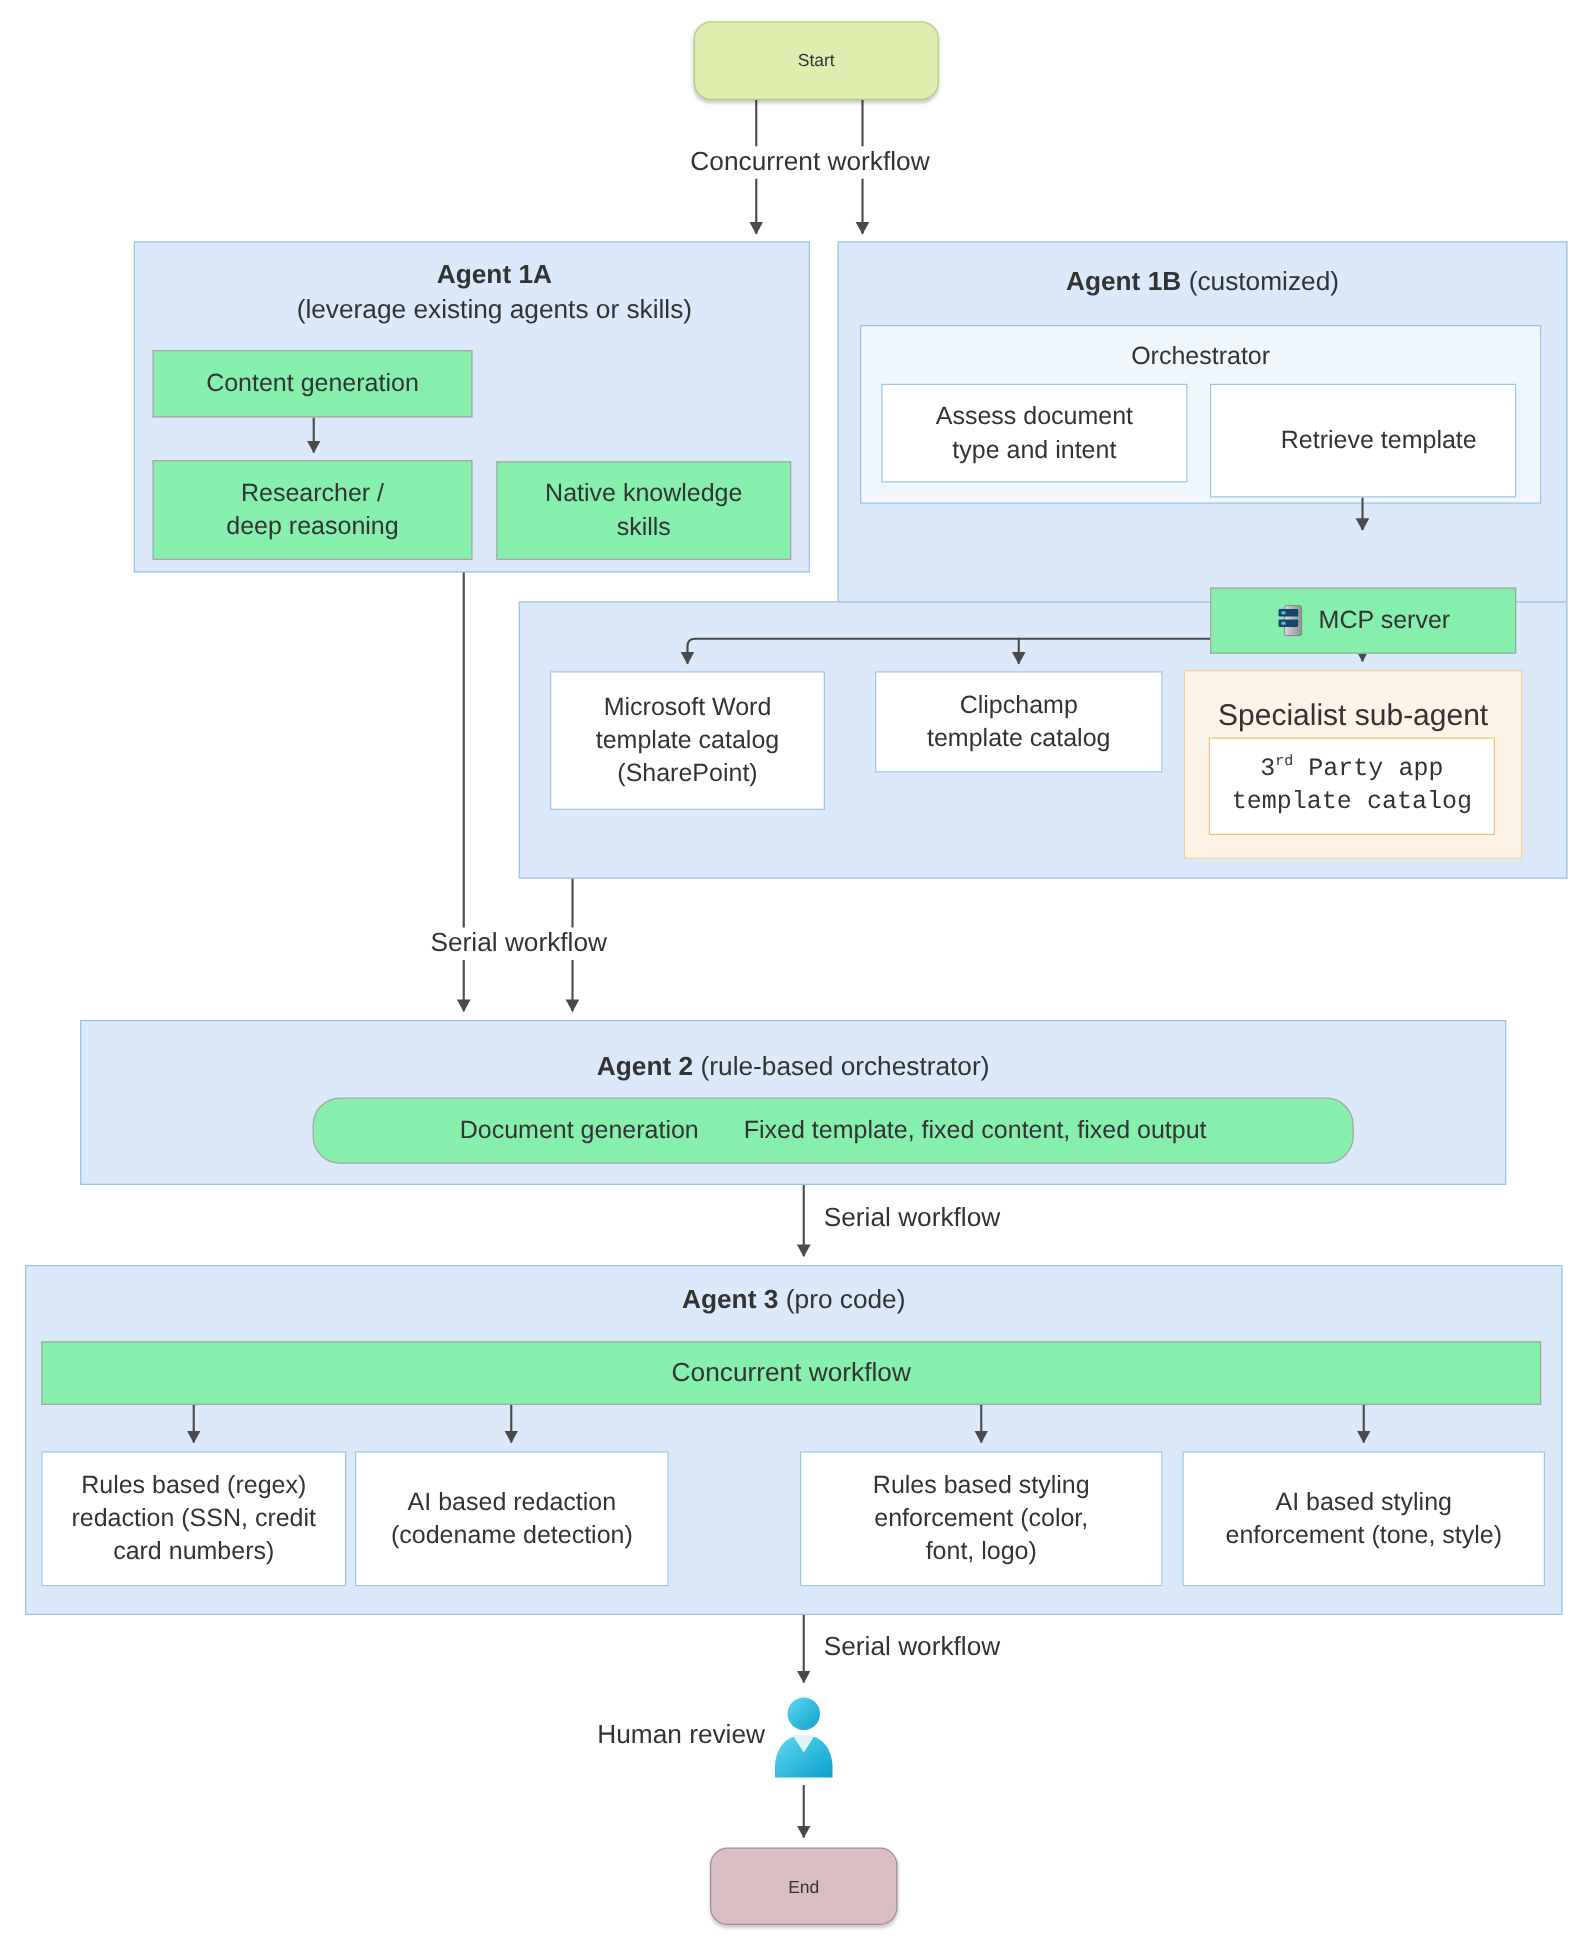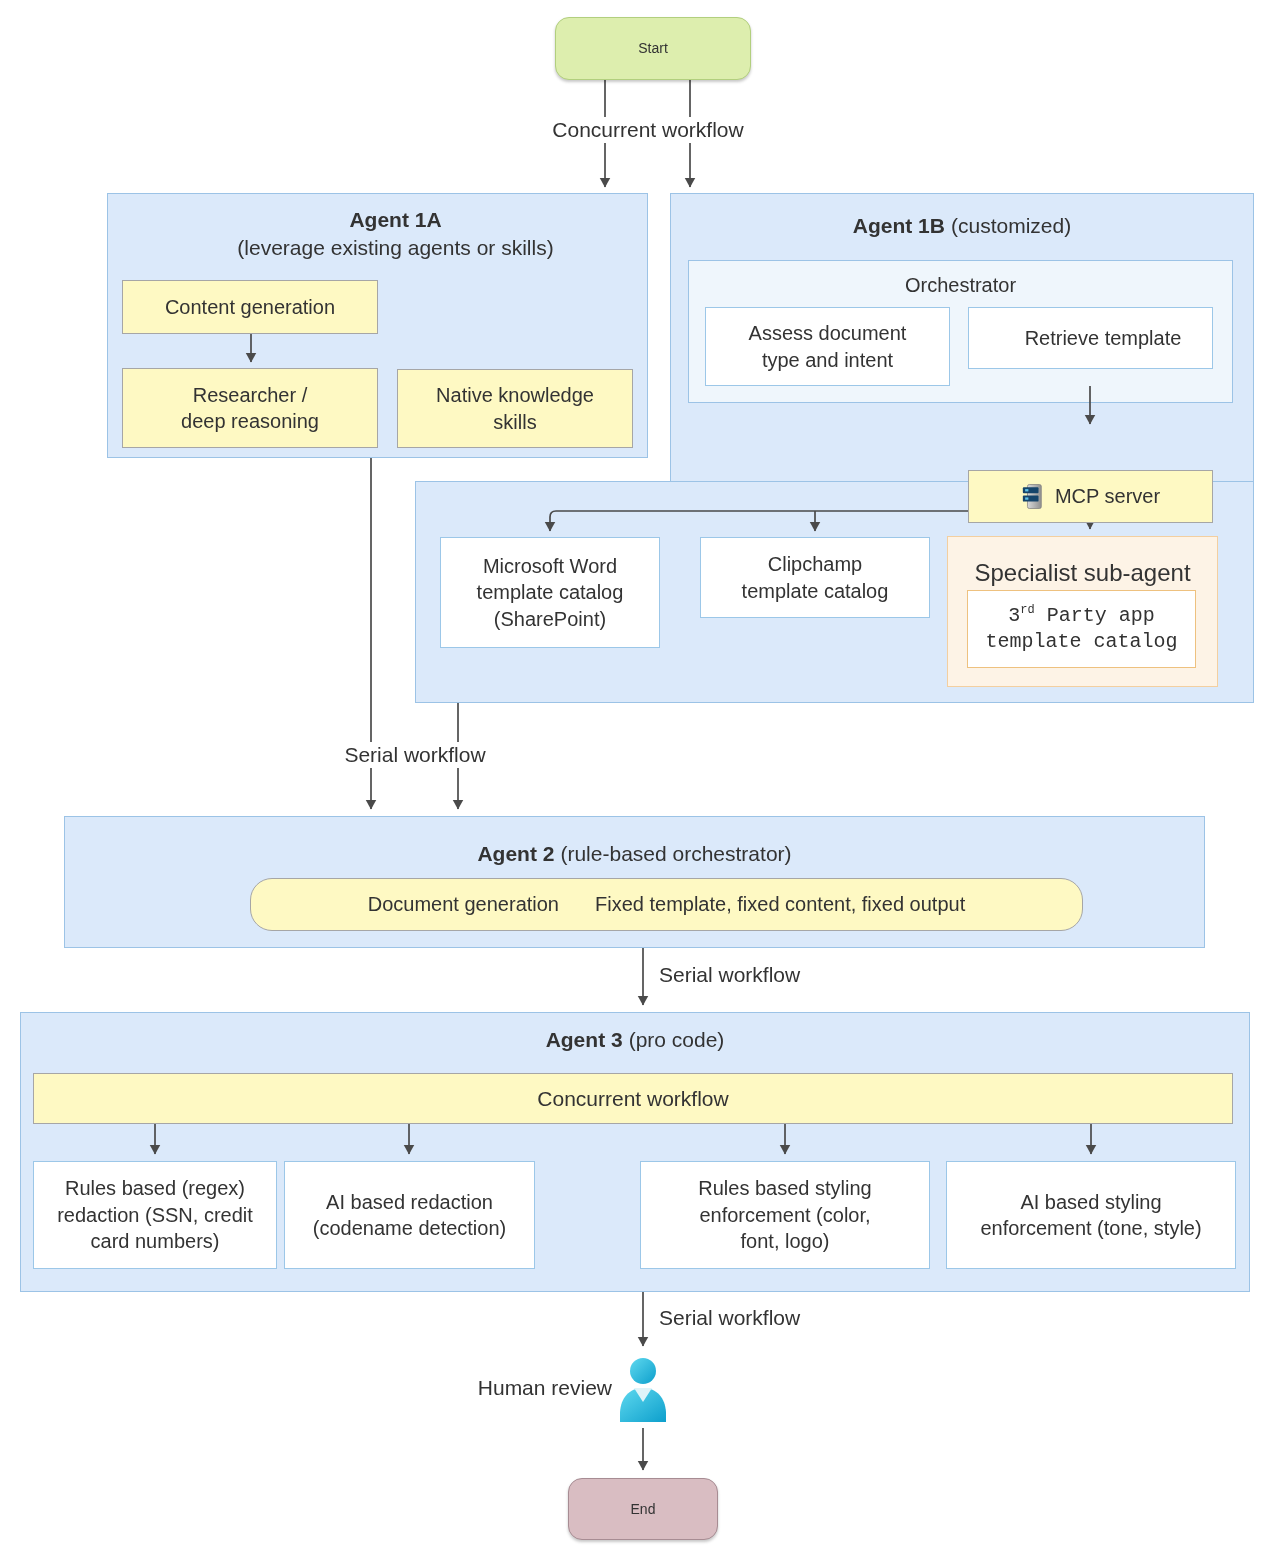--- a/index.html
+++ b/index.html
@@ -42,21 +42,21 @@
     display: flex;
     align-items: center;
     justify-content: center;
     text-align: center;
     white-space: pre-line;
     font-size: 20px;
     line-height: 1.32;
     z-index: 3;
     color: var(--text-color, #333);
   }
-  .wbox-gray { background: #fef9c3; border: 1px solid var(--white-box-border-gray, #a6a6a6); }
+  .wbox-gray { background: #86efac; border: 1px solid var(--white-box-border-gray, #a6a6a6); }
   .wbox-blue { background: #fff; border: 1px solid var(--white-box-border-blue, #9cc7e8); }
   .wbox-orange { background: #fff; border: 1px solid var(--third-party-border, #eec17f); }
   .rounded {
     border-radius: 14px;
     box-shadow: 0 2px 3px rgba(0,0,0,0.22);
     font-size: 14px;
   }
   .start-node { background: var(--start-fill, #ddeeae); border: 1px solid var(--start-border, #b7d084); }
   .end-node { background: var(--end-fill, #d9bdc2); border: 1px solid var(--end-border, #a78c93); }
   .title {
@@ -153,21 +153,21 @@
 
   <div class="title" style="left:670px; top:212px; width:584px;">
     <b>Agent 1B</b><span class="sub">(customized)</span>
   </div>
 
   <div class="title" style="left:688px; top:272px; width:545px; font-size:20px;">Orchestrator</div>
 
   <div class="node wbox-blue" style="left:705px; top:307px; width:245px; height:79px;">Assess document
 type and intent</div>
 
-  <div class="node wbox-blue" style="left:968px; top:307px; width:245px; height:62px;padding-left:25px;">Retrieve template</div>
+  <div class="node wbox-blue" style="left:968px; top:307px; width:245px; height:91px;padding-left:25px;">Retrieve template</div>
 
   <div class="node wbox-gray" style="left:968px; top:430px; width:245px; height:53px;margin-top:40px;">
     <span class="mcp-row">
       <span style="display:inline-flex;">
         <svg width="24" height="29" viewBox="0 0 26 30">
           <defs>
             <linearGradient id="mg" x1="0" y1="0" x2="1" y2="0">
               <stop offset="0" stop-color="#d9d9d9"></stop>
                 <stop offset="1" stop-color="#8f8f8f"></stop>
             </linearGradient>

